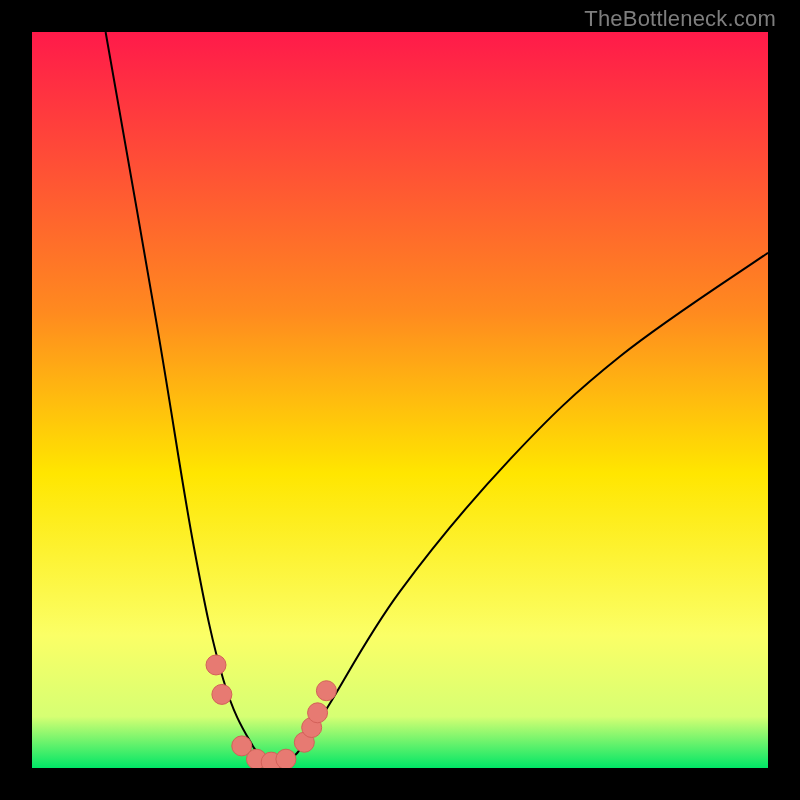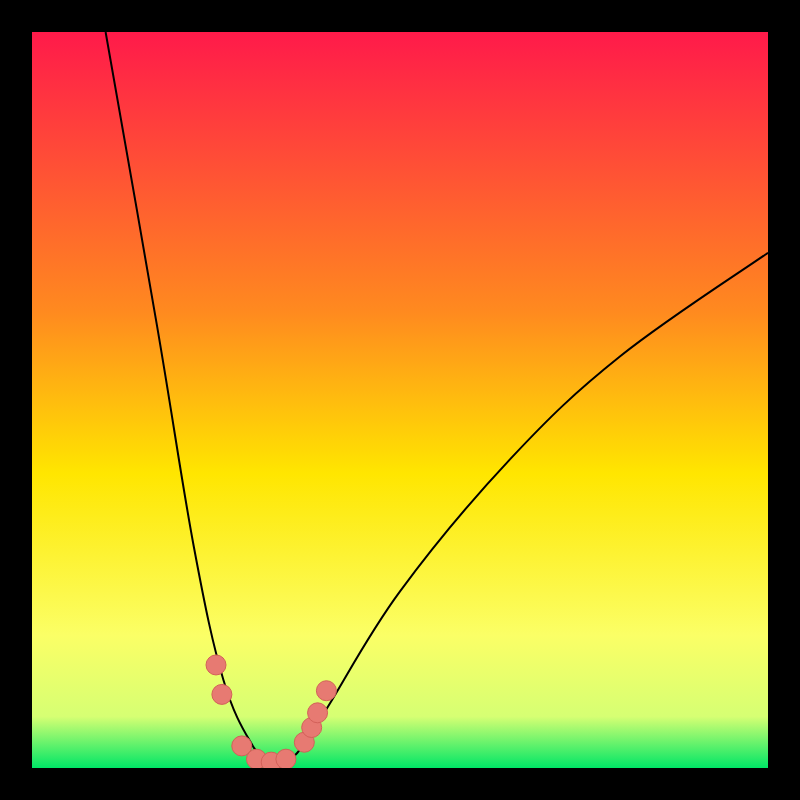--- a/index.html
+++ b/index.html
@@ -35,20 +35,21 @@
     font-weight: 500;
     font-family: Arial, sans-serif;
     letter-spacing: 0.2px;
   }
   svg { display: block; }
 </style>
 </head>
 <body>
 
 <div class="frame">
+  <div class="watermark">TheBottleneck.com</div>
   <div class="plot-area">
     <svg id="chart-svg" width="736" height="736" viewBox="0 0 736 736" preserveAspectRatio="none">
       <defs>
         <linearGradient id="bg-grad" x1="0" y1="0" x2="0" y2="1">
             <stop offset="0.0%" stop-color="#ff1a4a"></stop>
             <stop offset="38.0%" stop-color="#ff8a1f"></stop>
             <stop offset="60.0%" stop-color="#ffe600"></stop>
             <stop offset="82.0%" stop-color="#fbff66"></stop>
             <stop offset="93.0%" stop-color="#d6ff73"></stop>
             <stop offset="100.0%" stop-color="#00e666"></stop>

